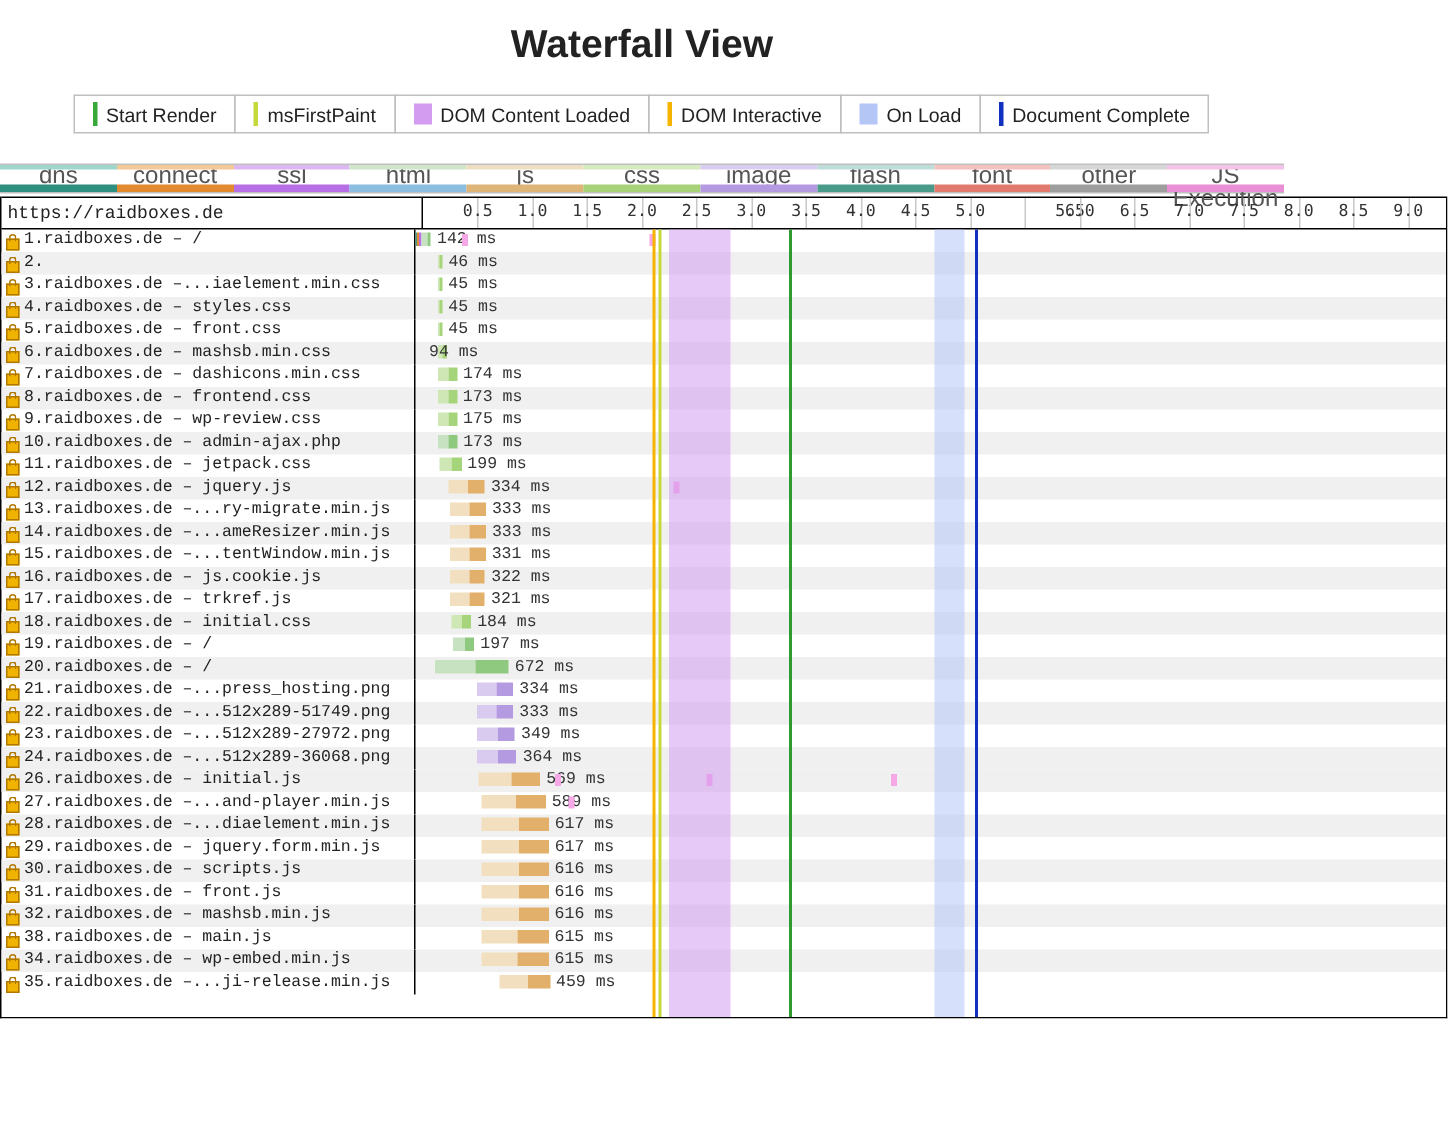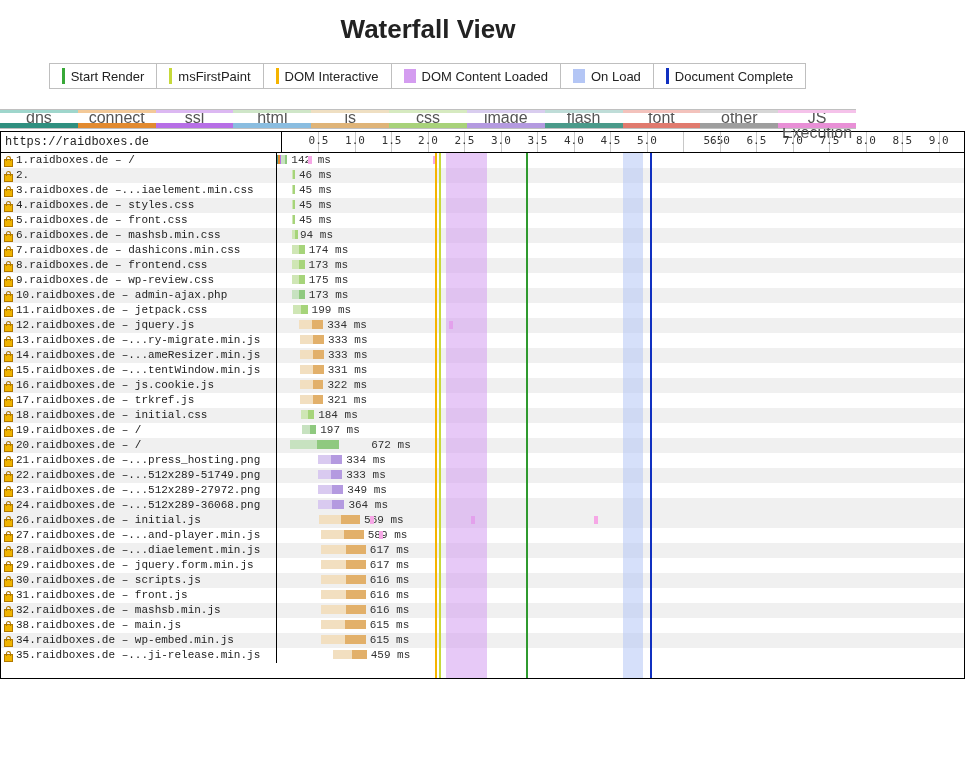--- a/index.html
+++ b/index.html
@@ -55,27 +55,27 @@
 
 <div id="evtLegend">
       <div class="evt-cell">
         <span class="evt-mark" style="background: rgb(56, 168, 56);"></span>
         <span>Start Render</span>
       </div>
       <div class="evt-cell">
         <span class="evt-mark" style="background: rgb(198, 217, 58);"></span>
         <span>msFirstPaint</span>
       </div>
+      <div class="evt-cell domcontent">
+        <span class="evt-mark" style="background: rgb(212, 156, 240);"></span>
+        <span>DOM Content Loaded</span>
+      </div>
       <div class="evt-cell">
         <span class="evt-mark" style="background: rgb(245, 180, 0);"></span>
         <span>DOM Interactive</span>
-      </div>
-      <div class="evt-cell domcontent">
-        <span class="evt-mark" style="background: rgb(212, 156, 240);"></span>
-        <span>DOM Content Loaded</span>
       </div>
       <div class="evt-cell onload">
         <span class="evt-mark" style="background: rgb(180, 198, 245);"></span>
         <span>On Load</span>
       </div>
       <div class="evt-cell">
         <span class="evt-mark" style="background: rgb(16, 48, 192);"></span>
         <span>Document Complete</span>
       </div>
     </div>
@@ -202,21 +202,21 @@
           </div>
           <div class="row even">
             <div class="cell-label">
               <span class="lock"></span>
               <span> 6. </span>
               <span>raidboxes.de – mashsb.min.css</span>
             </div>
             <div class="cell-chart">
               <div class="seg seg-css-l" style="left: 14.5957px; width: 3.773px;"></div>
               <div class="seg seg-css-d" style="left: 18.3687px; width: 3.087px;"></div>
-              <div class="tm" style="left: 23px;">94 ms</div>
+              <div class="tm" style="left: 9px;">94 ms</div>
             </div>
           </div>
           <div class="row">
             <div class="cell-label">
               <span class="lock"></span>
               <span> 7. </span>
               <span>raidboxes.de – dashicons.min.css</span>
             </div>
             <div class="cell-chart">
               <div class="seg seg-css-l" style="left: 14.9606px; width: 6.98406px;"></div>
@@ -371,21 +371,21 @@
           </div>
           <div class="row even">
             <div class="cell-label">
               <span class="lock"></span>
               <span>20. </span>
               <span>raidboxes.de – /</span>
             </div>
             <div class="cell-chart">
               <div class="seg seg-html-l" style="left: 13.1362px; width: 26.9729px;"></div>
               <div class="seg seg-html-d" style="left: 40.1091px; width: 22.0688px;"></div>
-              <div class="tm" style="left: 66.1779px; margin-left: 28px;">672 ms</div>
+              <div class="tm" style="left: 66.1779px;">672 ms</div>
             </div>
           </div>
           <div class="row">
             <div class="cell-label">
               <span class="lock"></span>
               <span>21. </span>
               <span>raidboxes.de –...press_hosting.png</span>
             </div>
             <div class="cell-chart">
               <div class="seg seg-img-l" style="left: 40.8681px; width: 13.4062px;"></div>

